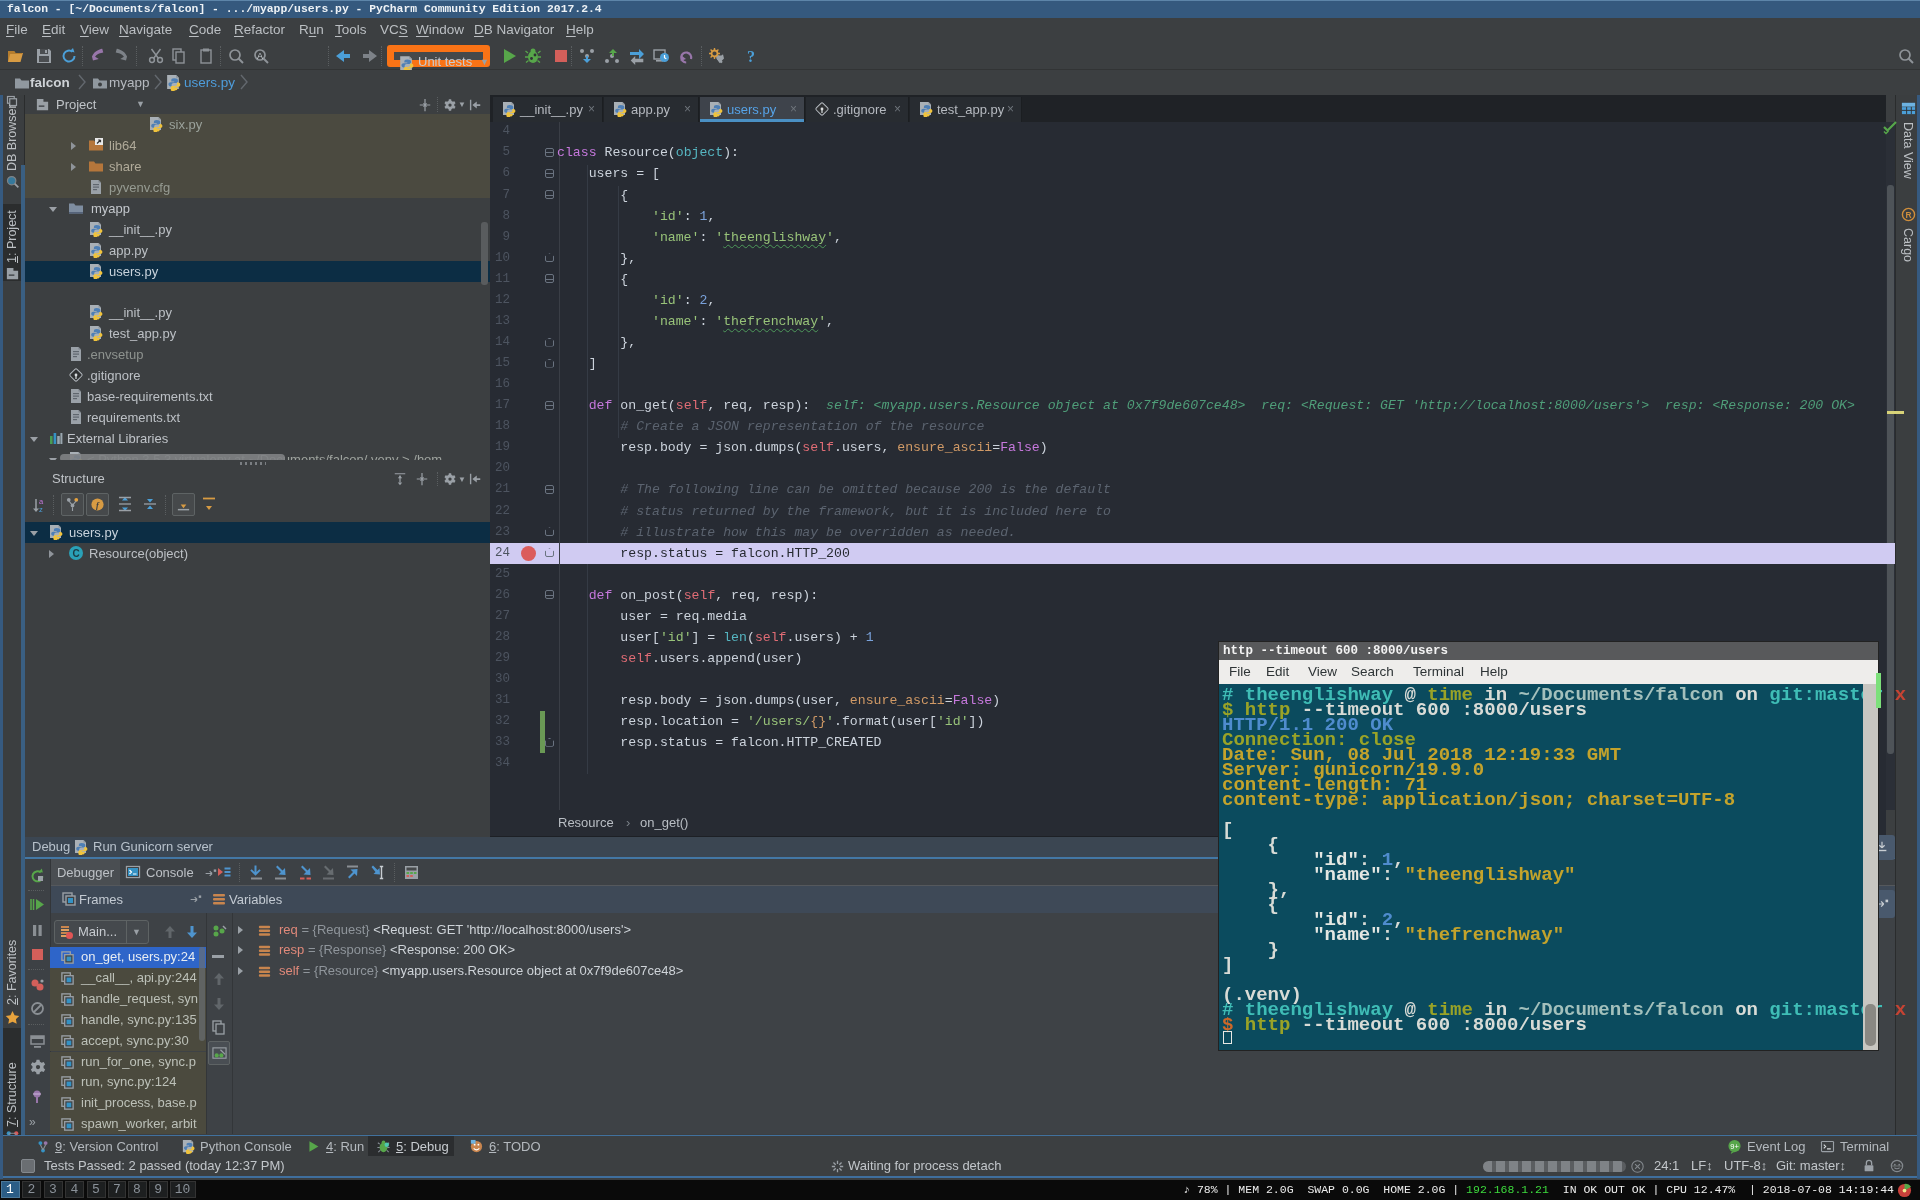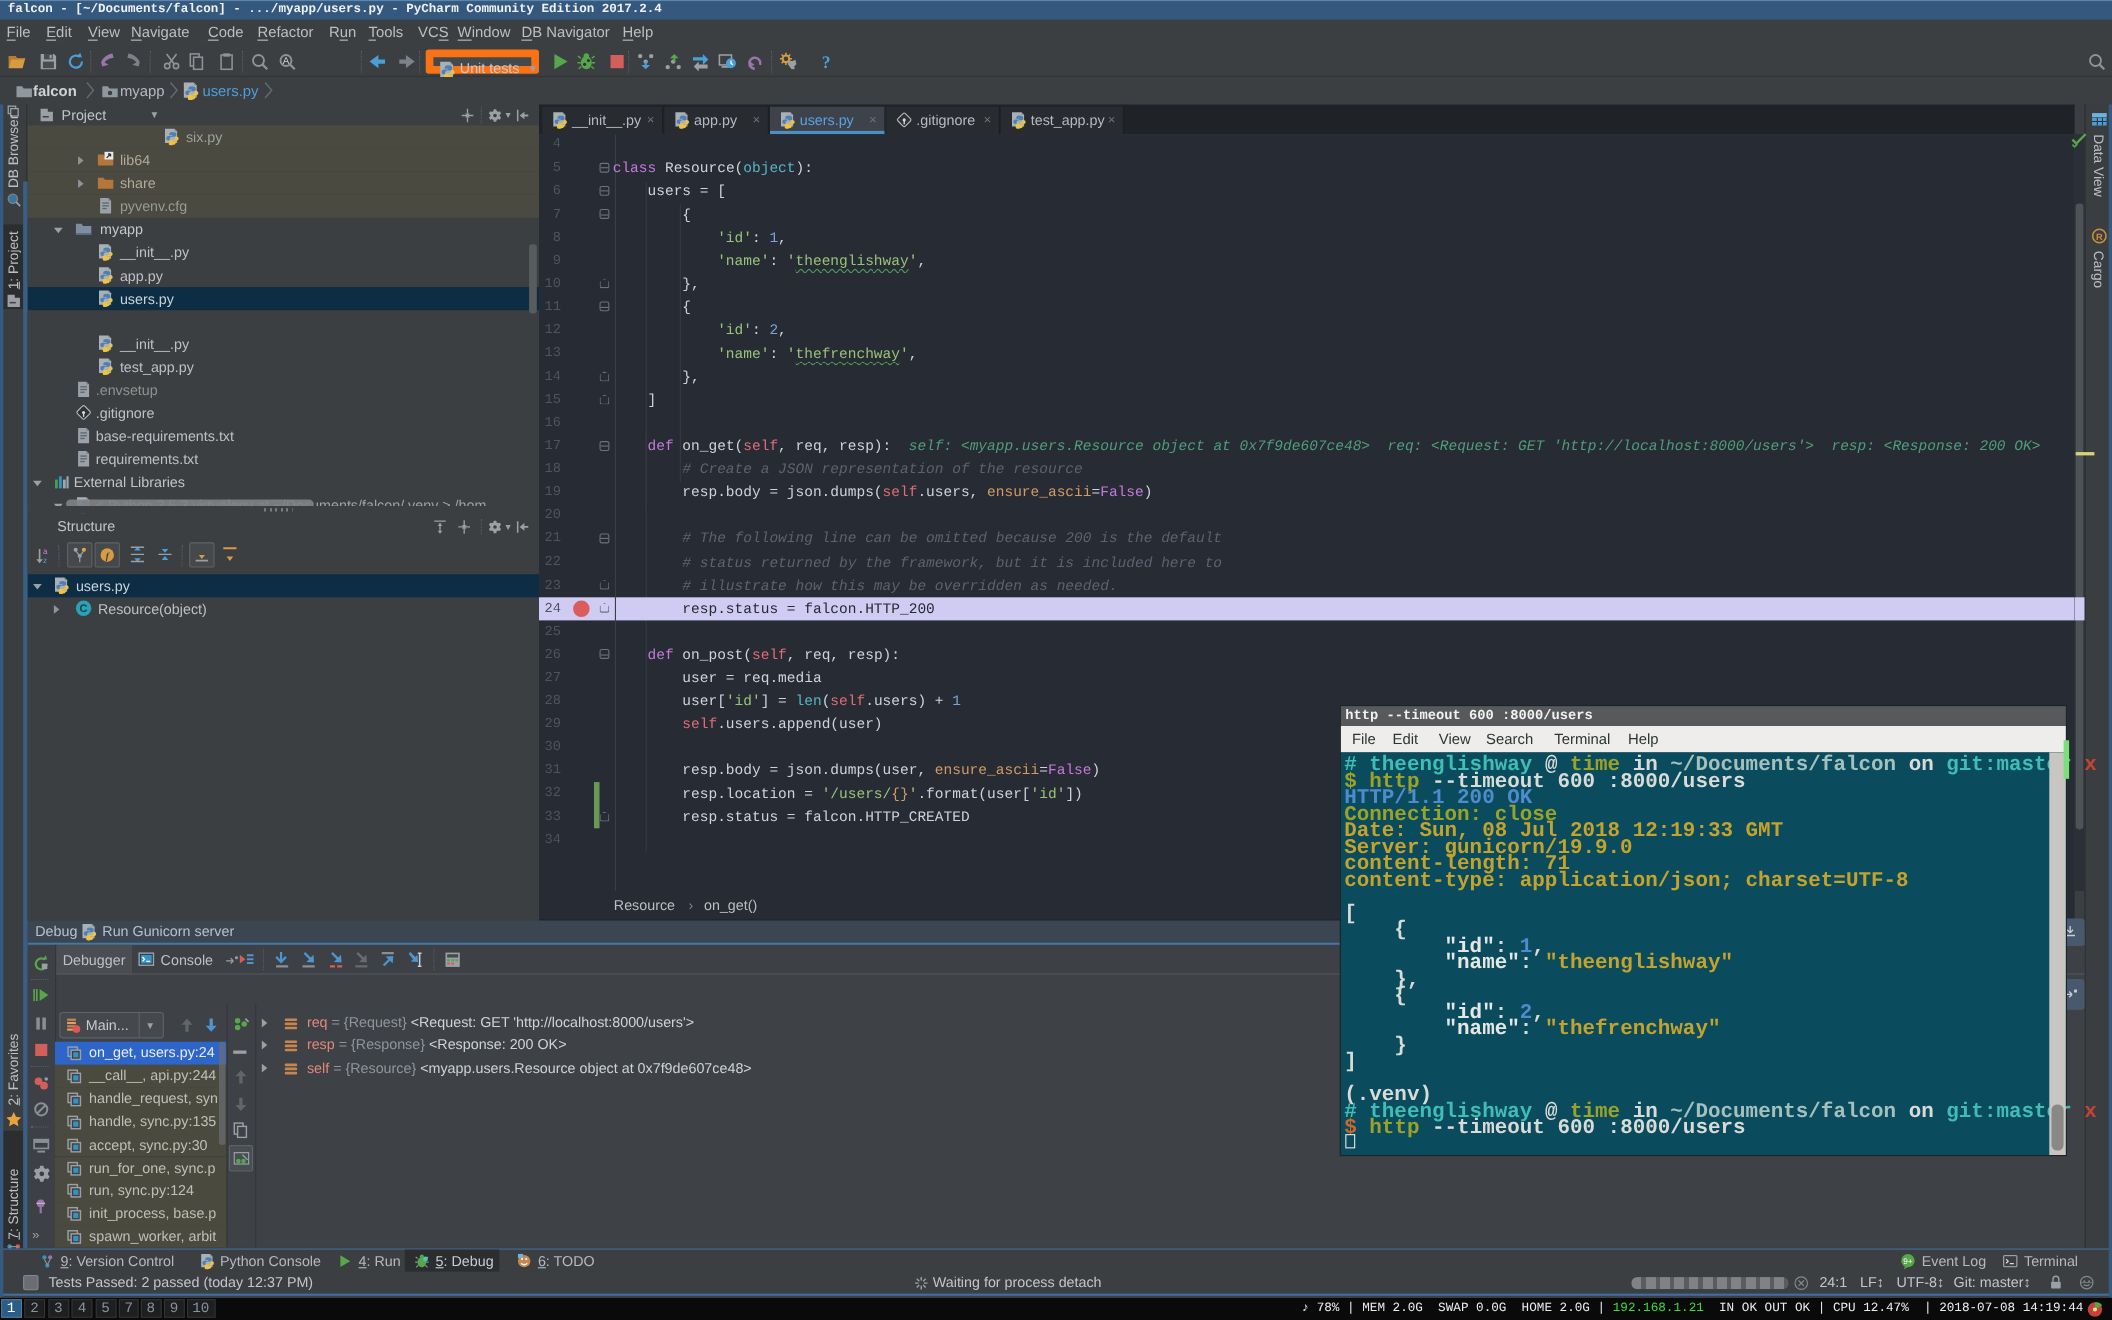--- a/index.html
+++ b/index.html
@@ -754,20 +754,34 @@
             <rect x="7.2" y="8" width="2.6" height="2"></rect>
             <rect x="10.9" y="8" width="2.6" height="2"></rect>
           </g>
           <g fill="#d35f5a">
             <rect x="3.5" y="11" width="2.6" height="2"></rect>
             <rect x="7.2" y="11" width="2.6" height="2"></rect>
           </g>
         </svg>
       </div>
       <div class="ab" style="left:0;top:47.5px;width:1870px;height:1.5px;background:#55585c"></div>
+      <div id="dbghdrband">
+        <svg class="ab" style="left:11px;top:5px" width="16" height="16" viewBox="0 0 16 16">
+          <use href="#framei"></use>
+        </svg>
+        <span style="position:absolute;left:29px">Frames</span>
+        <svg class="ab" style="left:139px;top:7px" width="13" height="13" viewBox="0 0 16 16">
+          <path d="M2 8h8M10 8l-3-3M10 8l-3 3" stroke="#9aa0a6" stroke-width="1.4" fill="none"></path>
+          <rect x="12" y="3" width="3" height="3" fill="#9aa0a6"></rect>
+        </svg>
+        <svg class="ab" style="left:161px;top:5px" width="16" height="16" viewBox="0 0 16 16">
+          <use href="#vari"></use>
+        </svg>
+        <span style="position:absolute;left:179px">Variables</span>
+      </div>
       <div class="ab" style="left:0;top:22px;width:25px;height:275px;background:#3d4145">
         <svg class="ab" style="left:4px;top:8px" width="17" height="17" viewBox="0 0 17 17">
           <path fill="none" stroke="#57a64a" stroke-width="2" d="M13.5 9.5a5 5 0 1 1-1.8-4"></path>
           <path fill="#57a64a" d="M12.8 1.5l1 4-4-.6z"></path>
           <rect x="9" y="9" width="5" height="5" fill="#9aa0a6"></rect>
         </svg>
         <div class="tsep" style="left:3px;top:31px;width:16px;height:1px;border-left:none;border-top:1px dotted #5a5e60"></div>
         <svg class="ab" style="left:4px;top:37px" width="17" height="17" viewBox="0 0 17 17">
           <path d="M2 3v11M4.5 3v11" stroke="#57a64a" stroke-width="1.5"></path>
           <path fill="#57a64a" d="M7 3l8 5.5L7 14z"></path>

